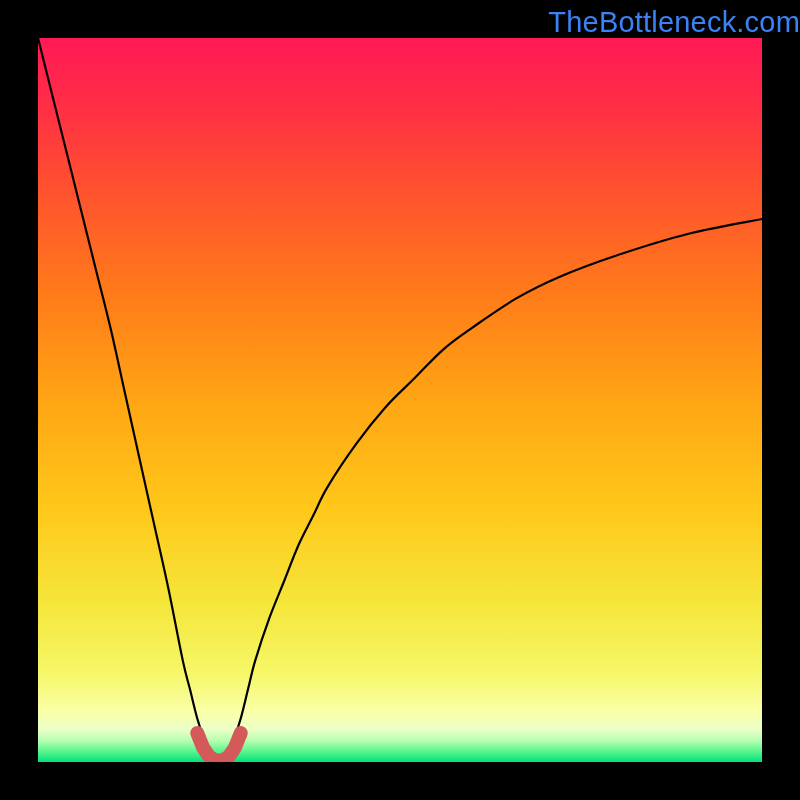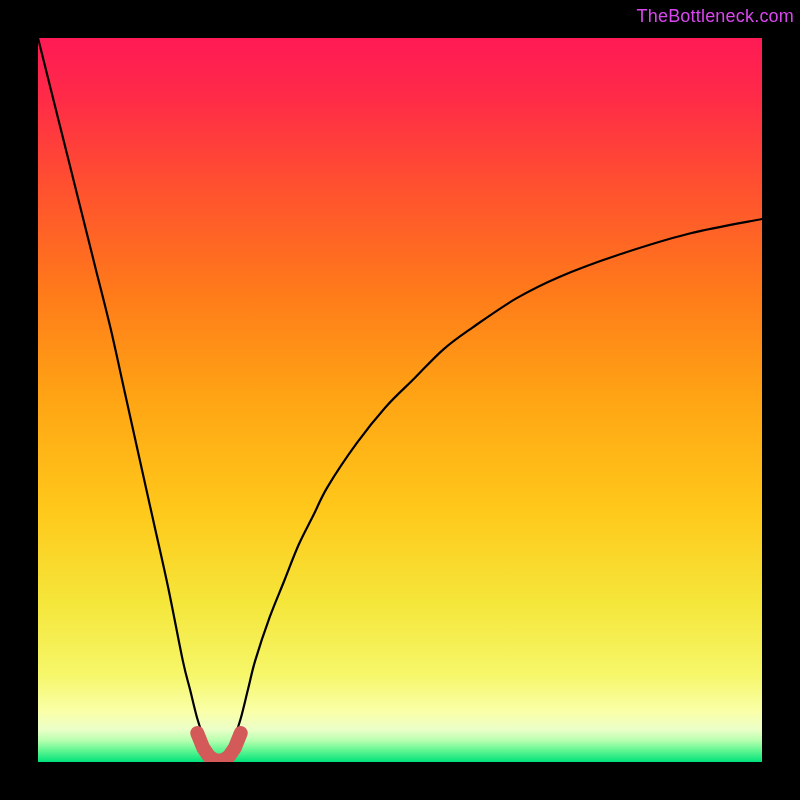--- a/index.html
+++ b/index.html
@@ -22,23 +22,23 @@
   .plot {
     position: absolute;
     top: 38px;
     left: 38px;
     width: 724px;
     height: 724px;
   }
   .watermark {
     position: absolute;
     top: 6px;
-    right: 6px;
-    color: #d946ef;
-    font-size: 18px;
+    right: 0;
+    color: #3b82f6;
+    font-size: 29px;
     letter-spacing: 0.2px;
     font-weight: 400;
   }
 </style>
 </head>
 <body>
 
 <div class="frame">
 
   <div class="watermark">TheBottleneck.com</div>

